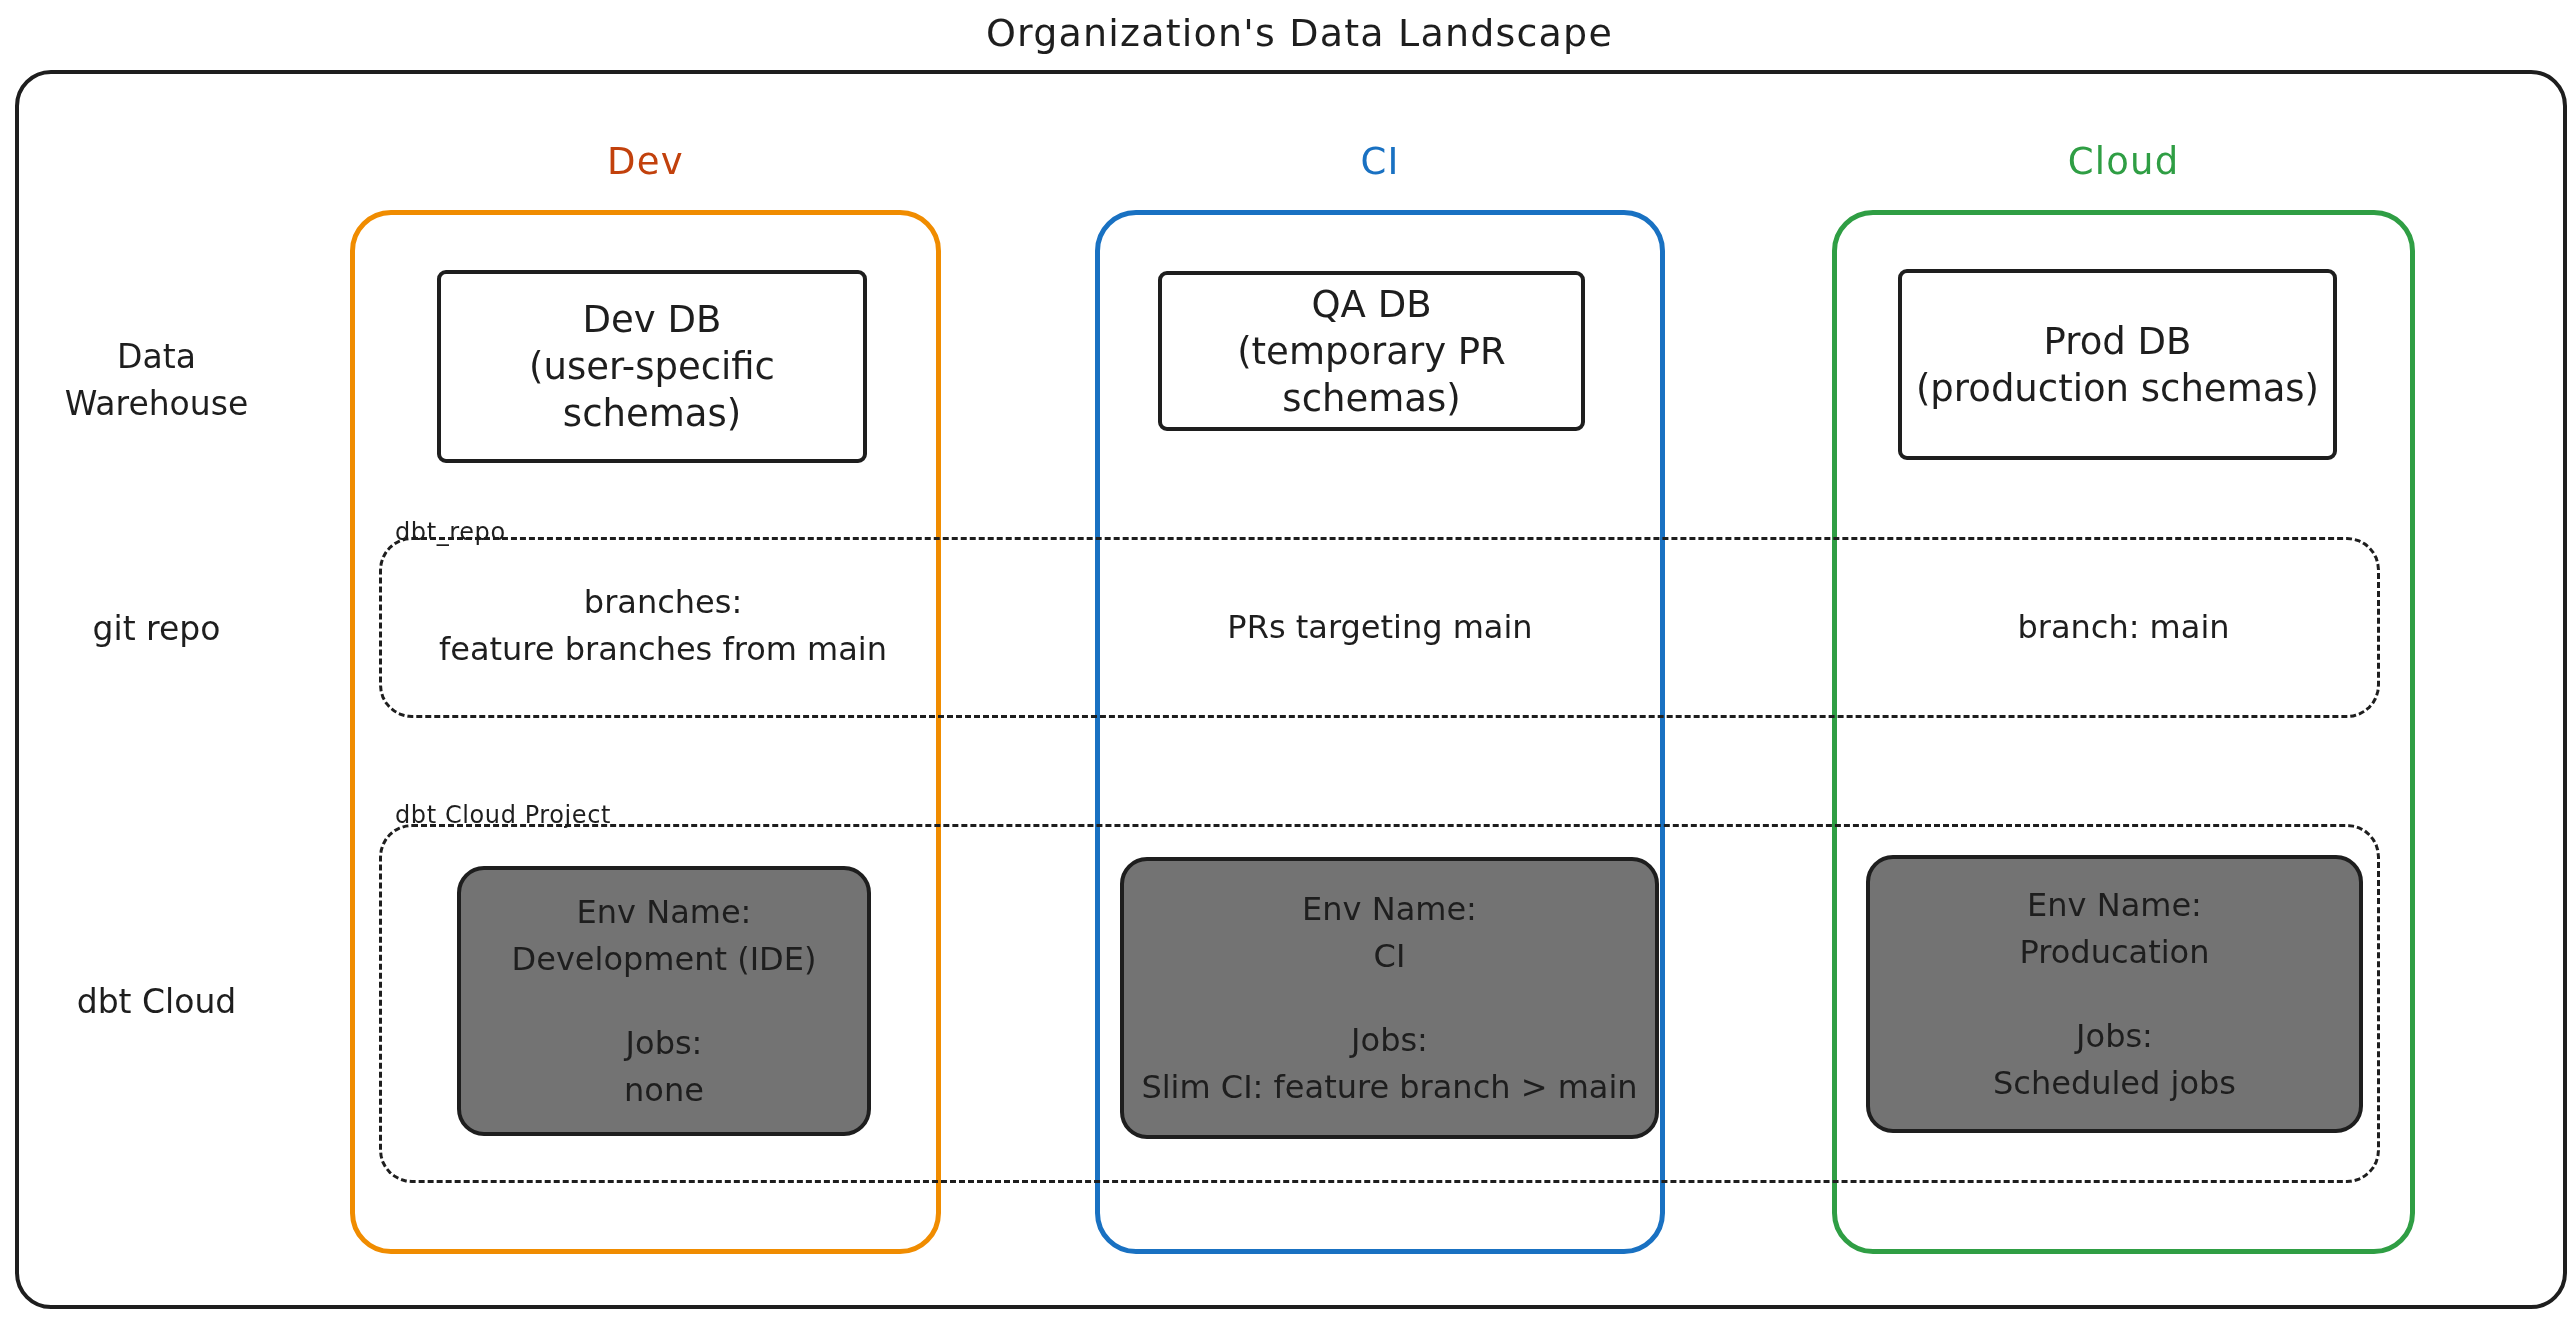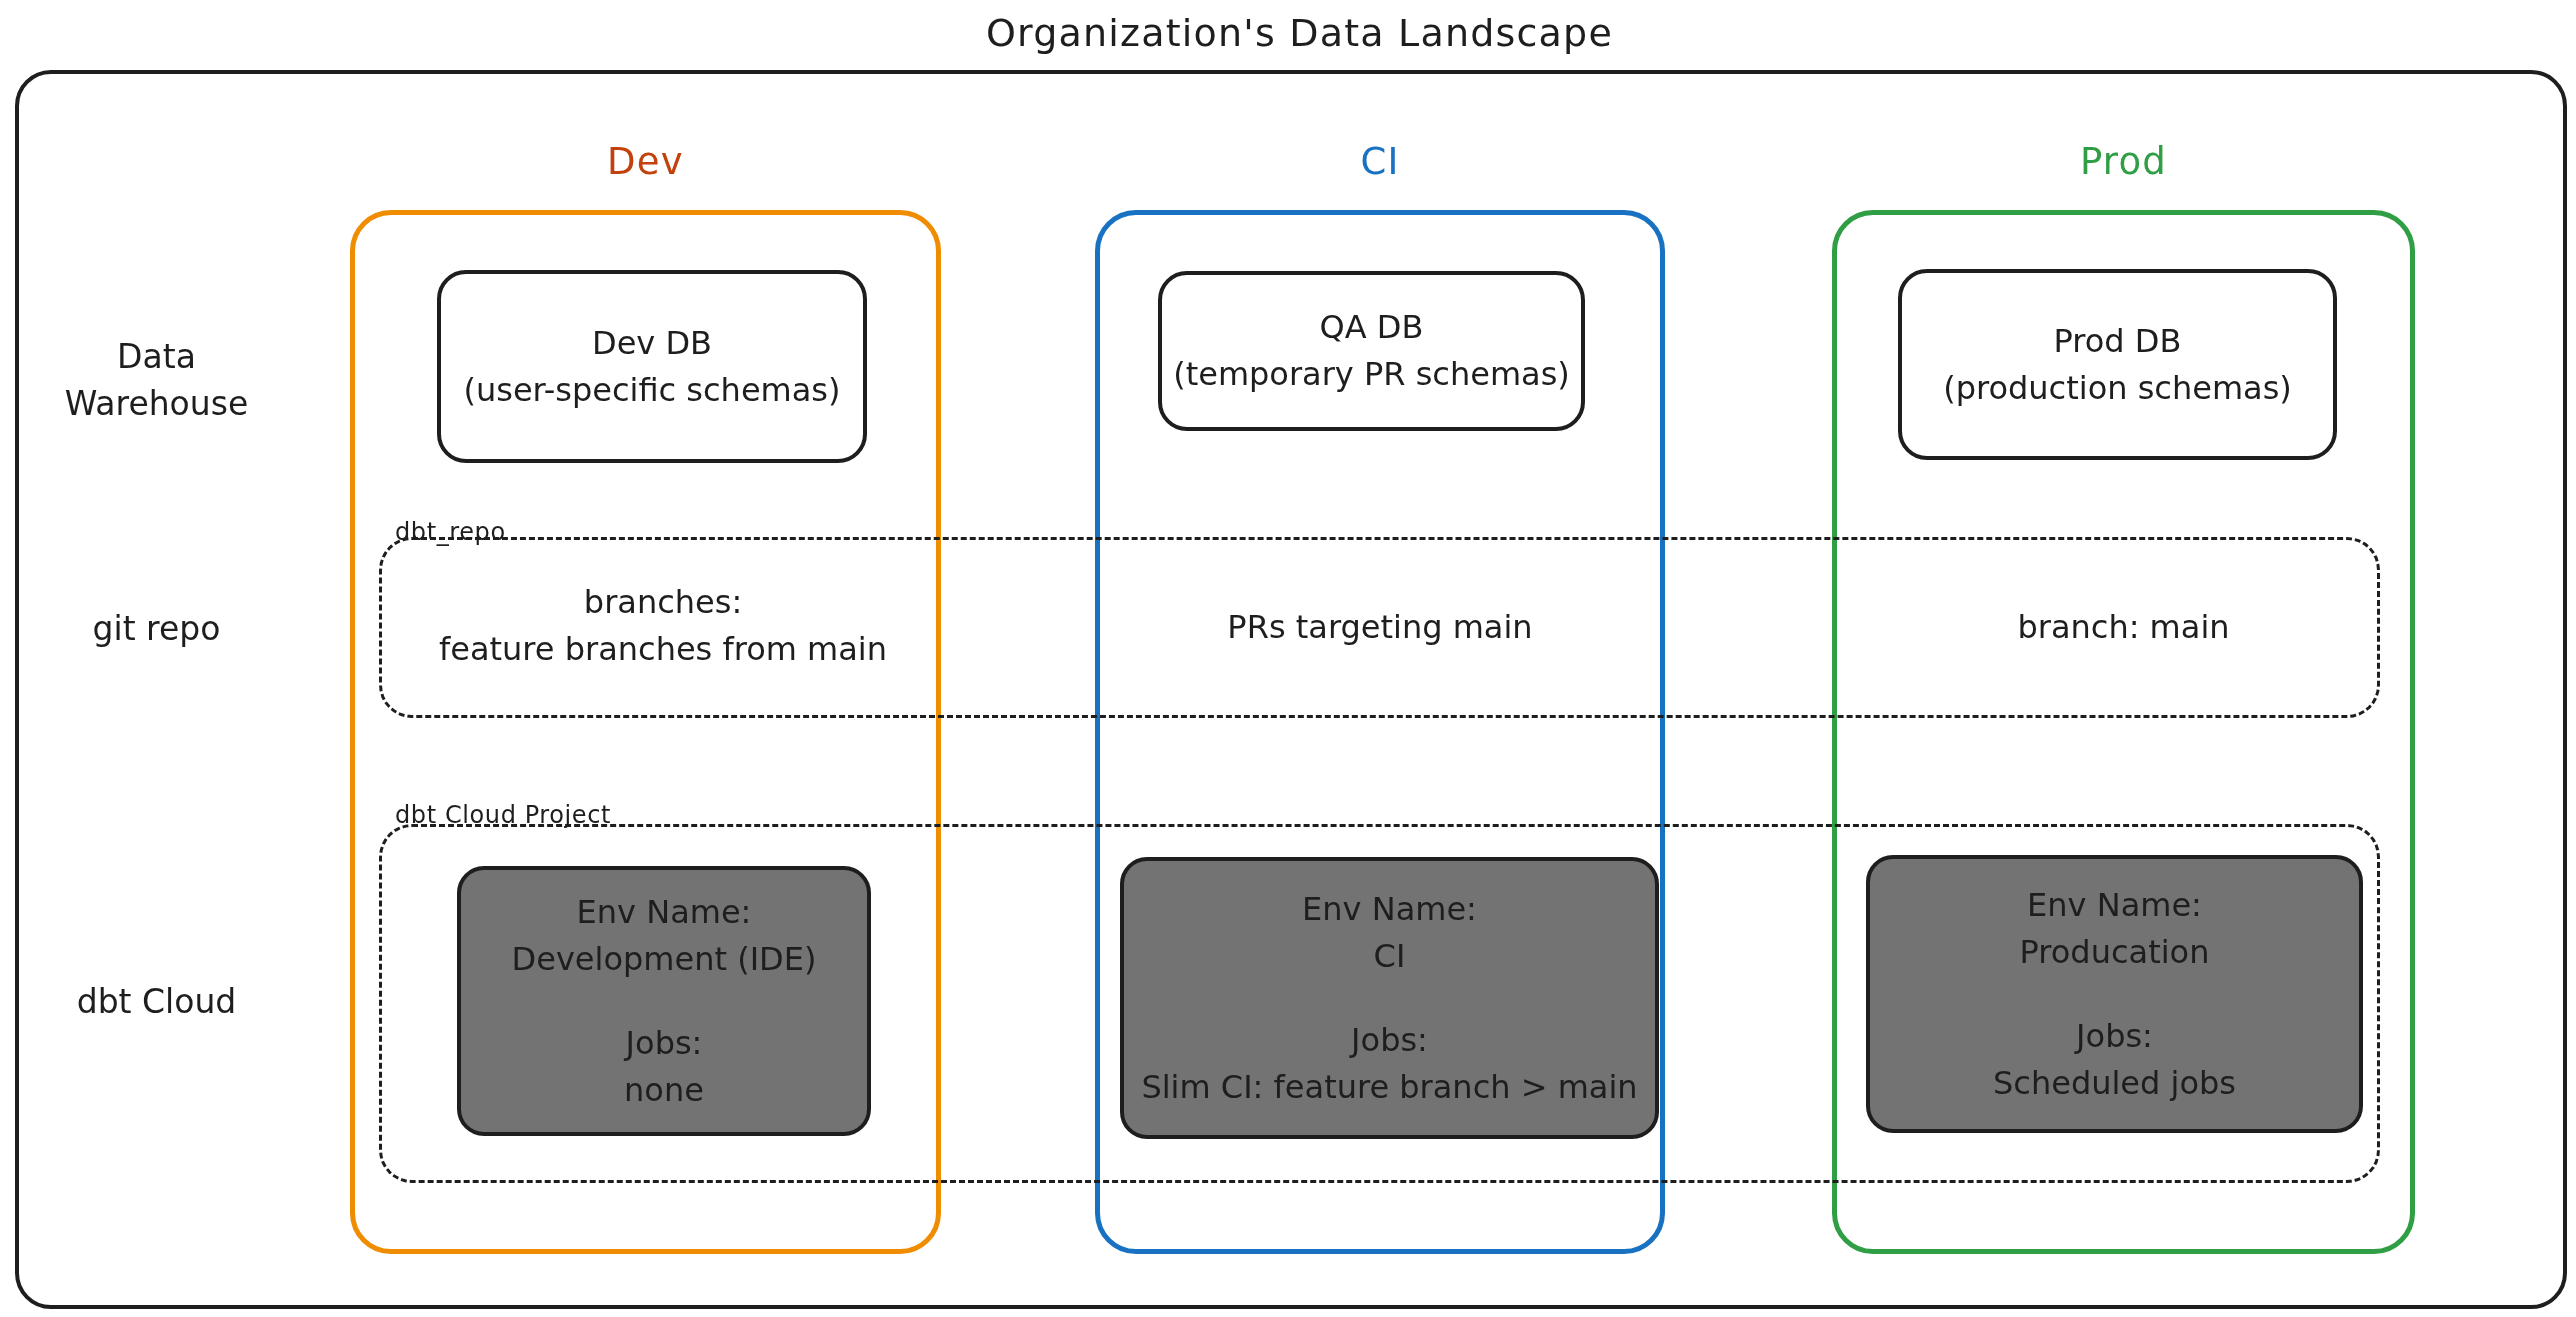--- a/index.html
+++ b/index.html
@@ -41,27 +41,27 @@
   }
   .row-label {
     left: 50px; width: 213px;
     text-align: center;
     font-size: 33px;
     line-height: 47px;
     color: #1e1e1e;
   }
   .db-box {
     border: 4.7px solid #1e1e1e;
-    border-radius: 29px;
+    border-radius: 9px;
     display: flex;
     flex-direction: column;
     align-items: center;
     justify-content: center;
     text-align: center;
-    font-size: 32px;
+    font-size: 37px;
     line-height: 47px;
     background: #ffffff;
   }
   .dashed-frame {
     left: 379px;
     width: 2001px;
     border: 3px dashed #1e1e1e;
     border-radius: 33px;
   }
   .frame-label {
@@ -96,21 +96,21 @@
 <body>
 
 <div class="canvas">
 
   <div class="abs title">Organization's Data Landscape</div>
 
   <div class="abs outer-frame"></div>
 
   <div class="abs col-header" style="left: 350px; width: 591px; color: #c2410c;">Dev</div>
   <div class="abs col-header" style="left: 1095px; width: 570px; color: rgb(25, 113, 194);">CI</div>
-  <div class="abs col-header" style="left: 1832px; width: 583px; color: rgb(47, 158, 68);">Prod</div>
+  <div class="abs col-header" style="left: 1832px; width: 583px; color: rgb(47, 158, 68);">Cloud</div>
 
   <div class="abs col-box" style="left: 350px; width: 591px; border-color: rgb(240, 140, 0);"></div>
   <div class="abs col-box" style="left: 1095px; width: 570px; border-color: rgb(25, 113, 194);"></div>
   <div class="abs col-box" style="left: 1832px; width: 583px; border-color: rgb(47, 158, 68);"></div>
 
   <div class="abs row-label" style="top:333px;">Data Warehouse</div>
   <div class="abs row-label" style="top:605px;">git repo</div>
   <div class="abs row-label" style="top:978px;">dbt Cloud</div>
 
   <div class="abs db-box" style="left:437px;top:270px;width:430px;height:193px;">

